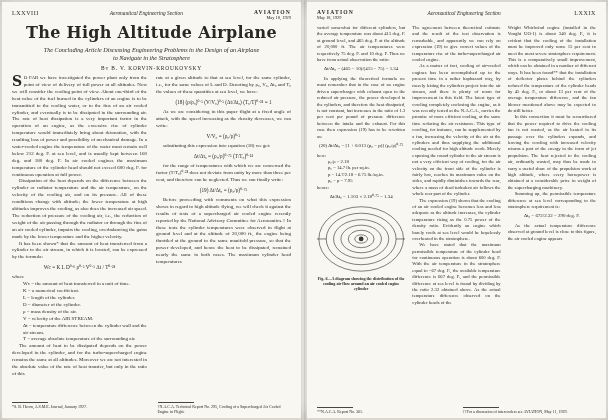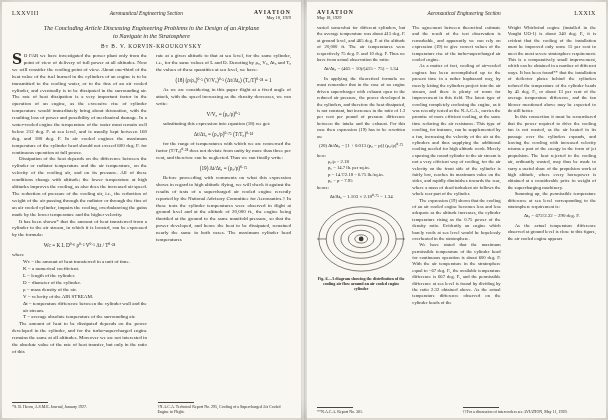--- a/index.html
+++ b/index.html
@@ -52,20 +52,21 @@
   <div class="page left">
     <div class="pagehead">
       <span class="folio">LXXVIII</span>
       <span class="section-name">Aeronautical Engineering Section</span>
       <span class="jblock r">
         <div class="jname">AVIATION</div>
         <div class="jdate">May 18, 1929</div>
       </span>
     </div>
 
+    <h1 class="title">The High Altitude Airplane</h1>
     <div class="subtitle">The Concluding Article Discussing Engineering Problems in the Design of an Airplane to Navigate in the Stratosphere</div>
     <div class="byline">By B. V. KORVIN-KROUKOVSKY</div>
 
     <div class="cols cols-left">
       <div class="col">
           <div class="blk p ni"><span class="dropcap">S</span>O FAR we have investigated the power plant only from the point of view of delivery of full power at all altitudes. Now we will consider the cooling point of view. About one-third of the heat value of the fuel burned in the cylinders of an engine is to be transmitted to the cooling water, or to the fins of an air cooled cylinder, and eventually is to be dissipated in the surrounding air. The rate of heat dissipation is a very important factor in the operation of an engine, as the excessive rise of cylinder temperature would immediately bring about detonation, with the resulting loss of power and possibility of mechanical damage. In a water-cooled engine the temperature of the water must remain well below 212 deg. F. at sea level, and is usually kept between 160 deg. and 180 deg. F. In air cooled engines the maximum temperature of the cylinder head should not exceed 600 deg. F. for continuous operation at full power.</div>
           <div class="blk p">Dissipation of the heat depends on the difference between the cylinder or radiator temperature and the air temperature, on the velocity of the cooling air, and on its pressure. All of these conditions change with altitude; the lower temperature at high altitudes improves the cooling, as also does the increased air speed. The reduction of pressure of the cooling air, i.e., the reduction of weight of the air passing through the radiator or through the fins of an air cooled cylinder, impairs the cooling, overbalancing the gains made by the lower temperature and the higher velocity.</div>
           <div class="blk p">It has been shown* that the amount of heat transferred from a cylinder to the air stream, in which it is located, can be expressed by the formula:</div>
           <div class="blk f">Wc = K L D⁰·⁶ ρ⁰·⁵ V⁰·⁵ Δt / T⁰·²⁴</div>
           <div class="blk p ni">where</div>

